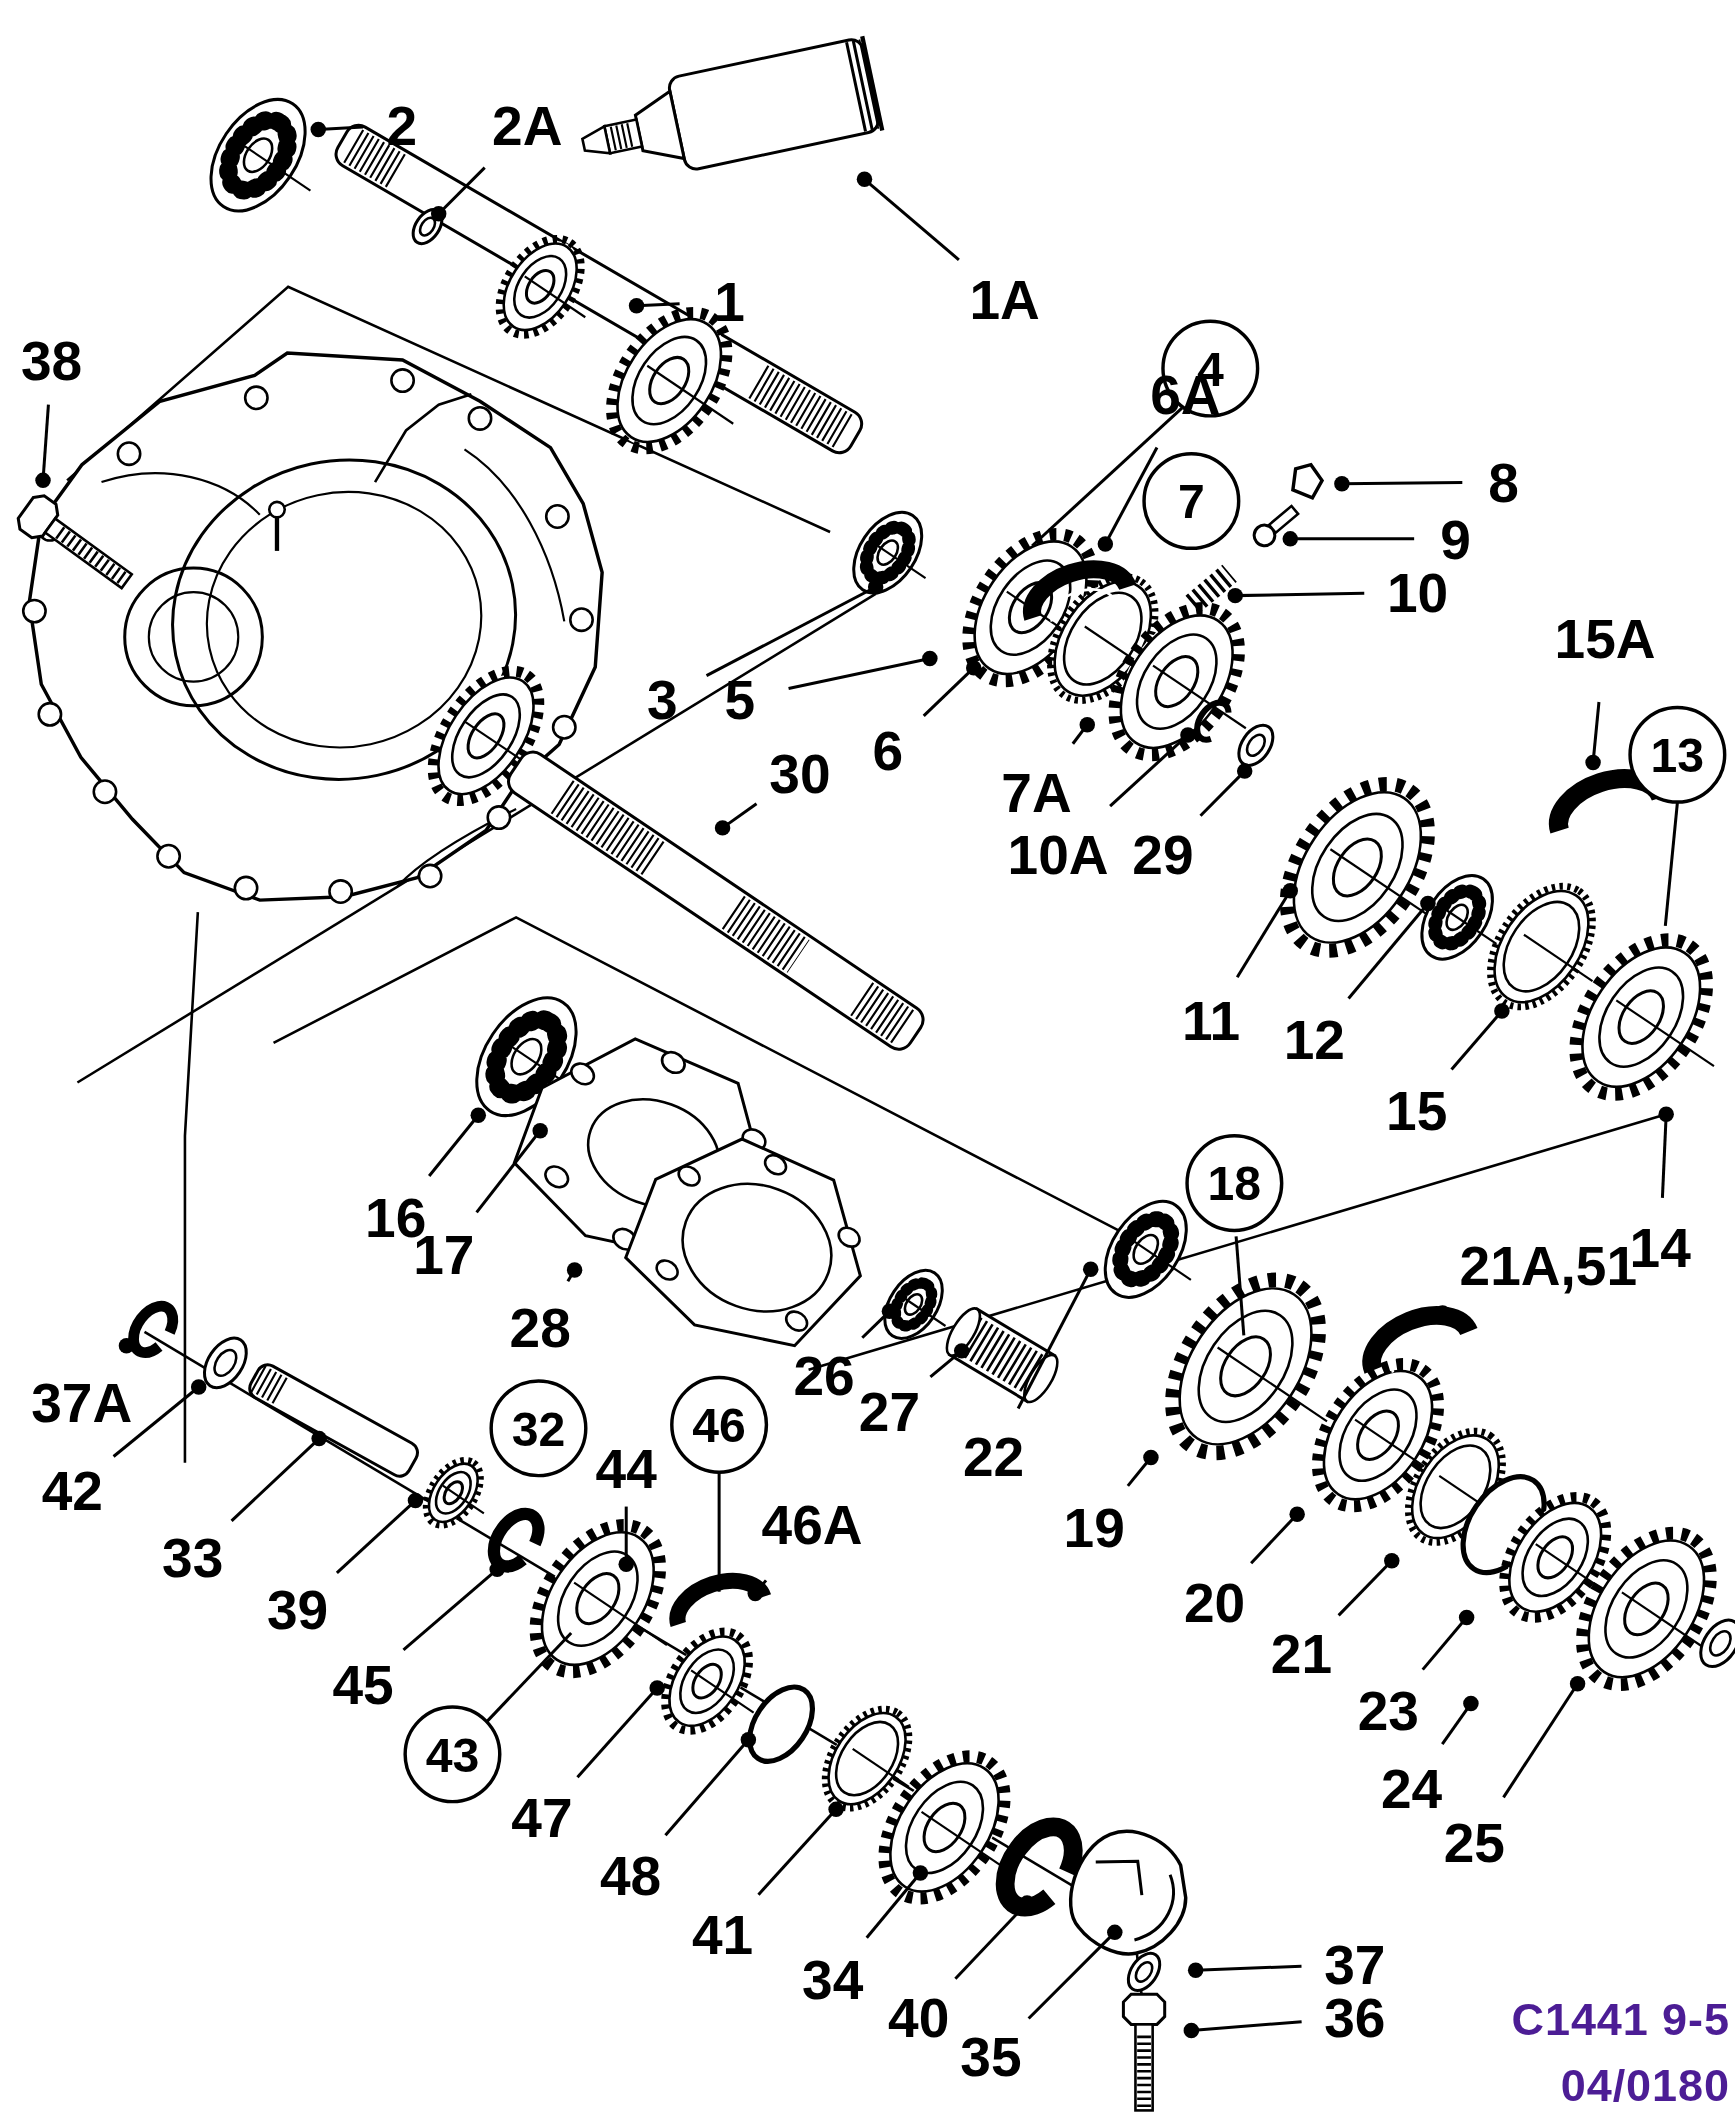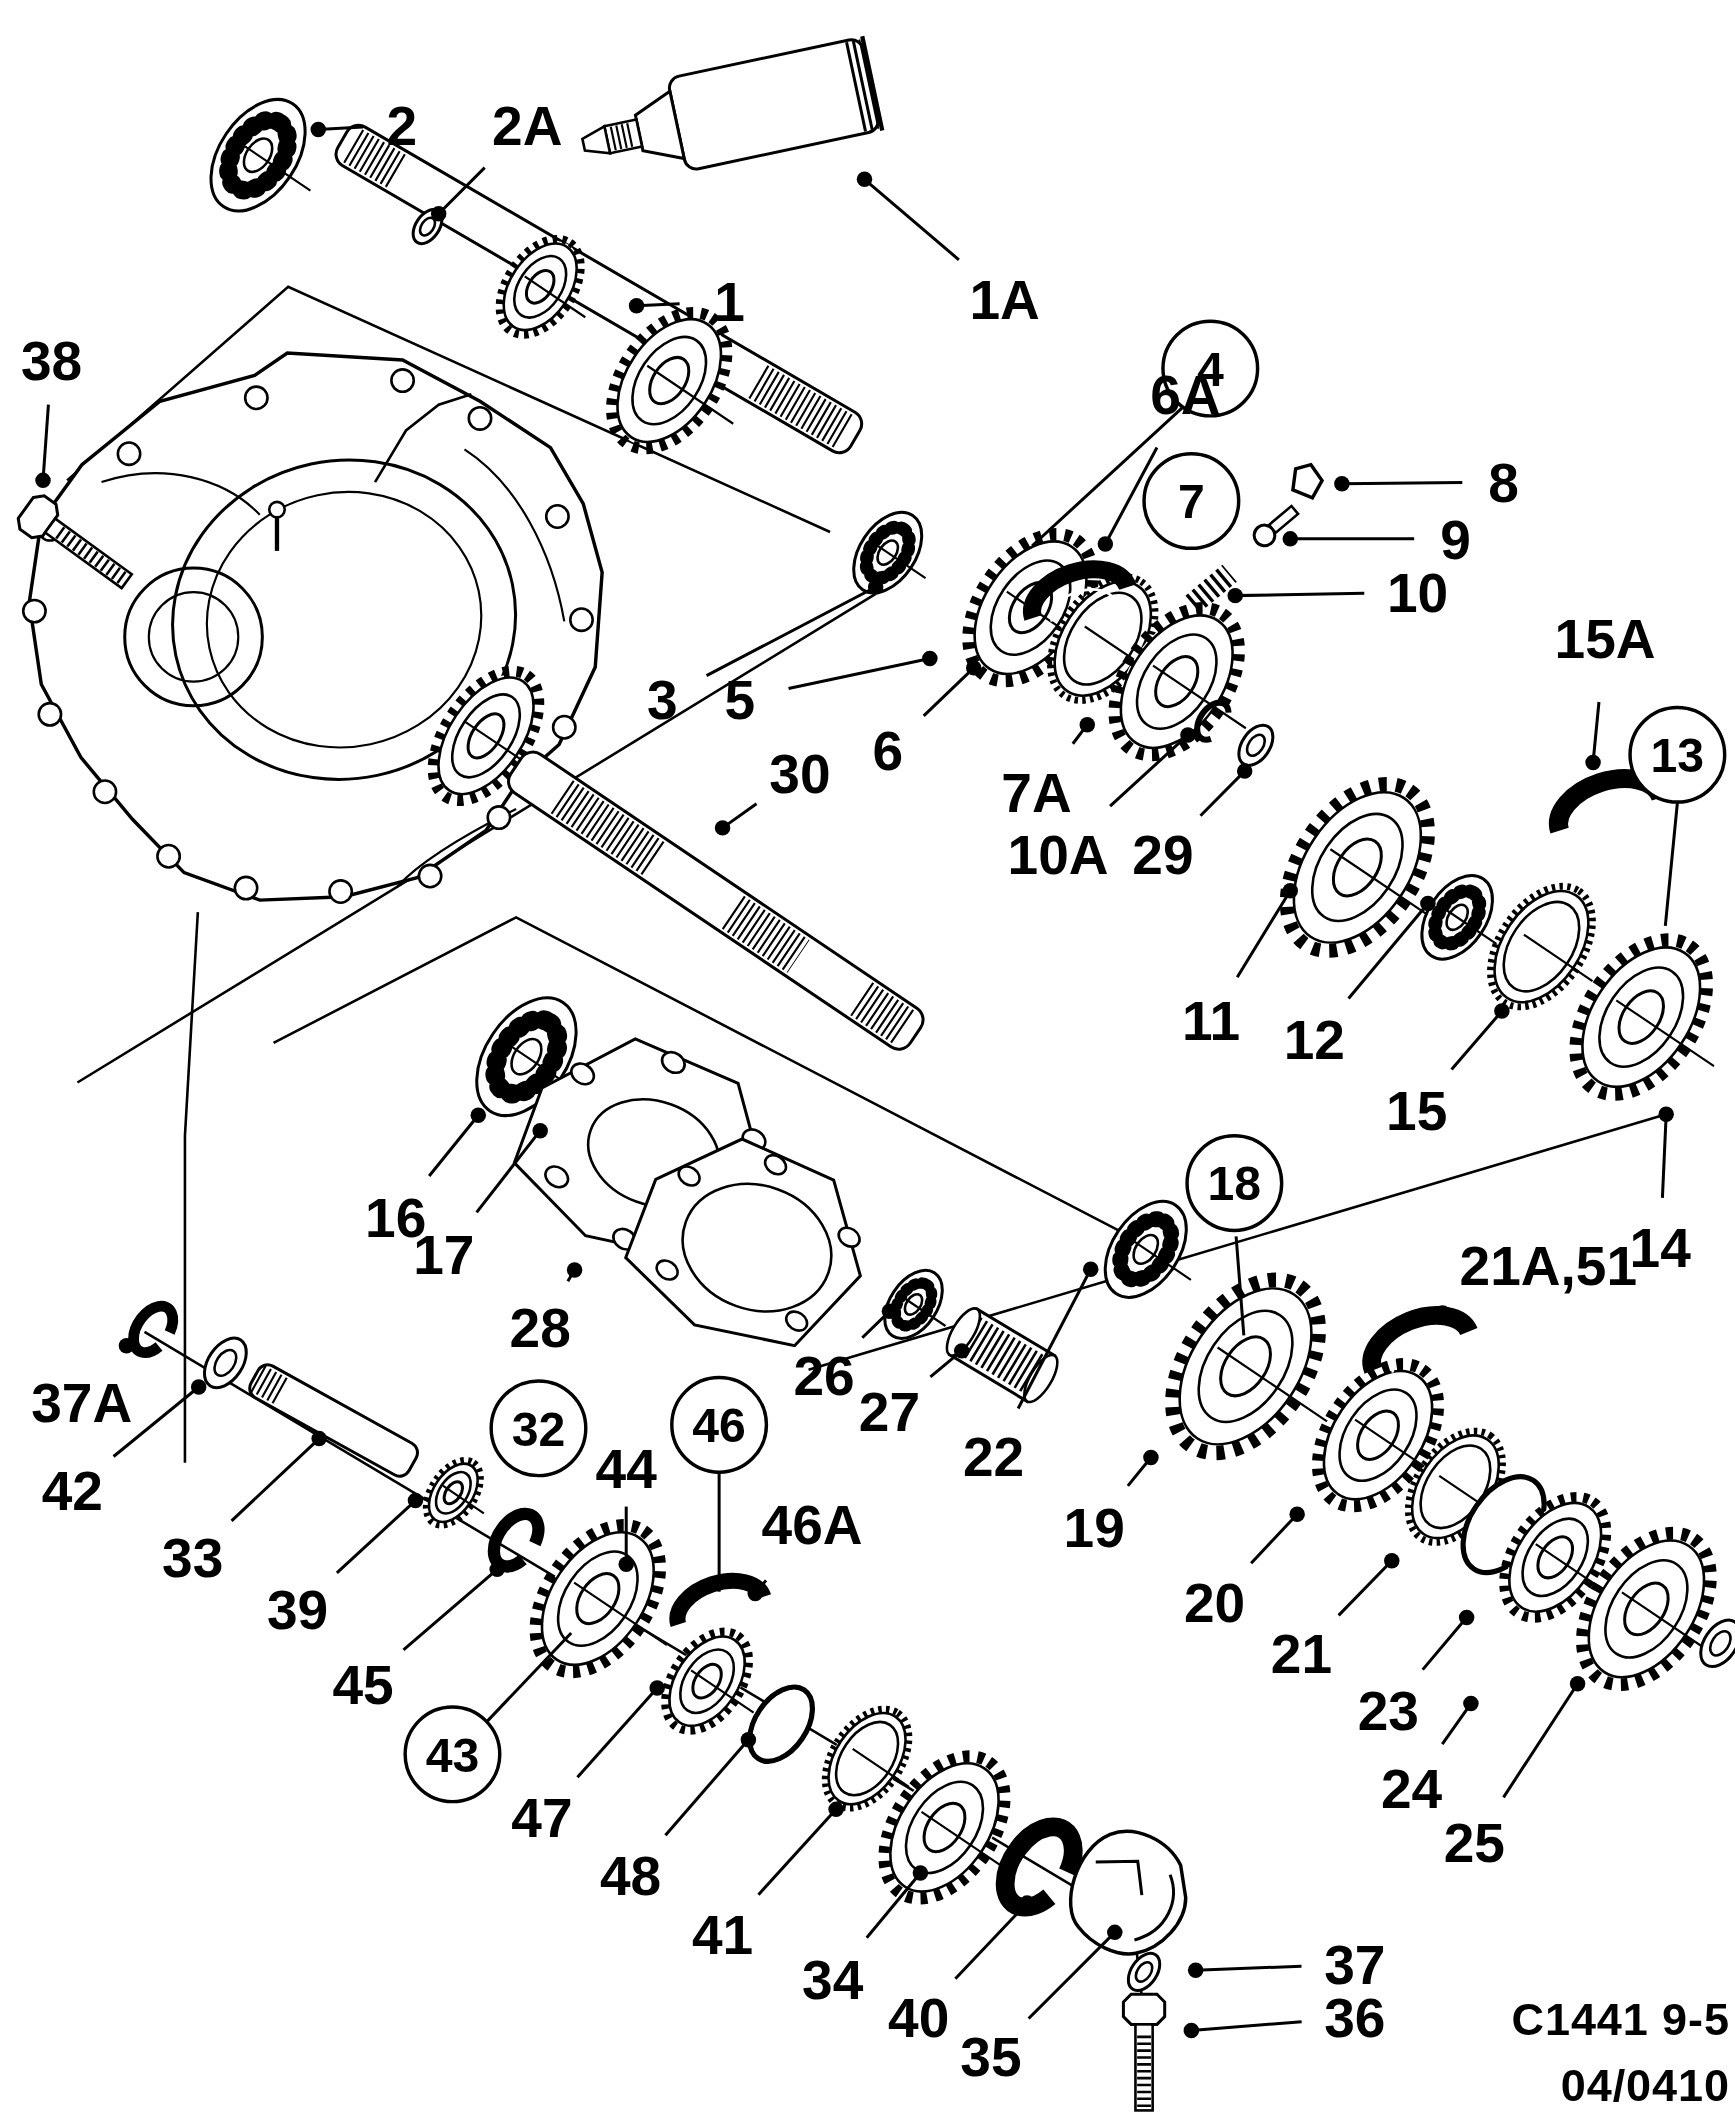--- a/index.html
+++ b/index.html
@@ -1,20 +1,20 @@
 <!DOCTYPE html>
 <html style="font-size:13.8px"><head>
 <meta charset="utf-8">
 <style>
   html,body{margin:0;padding:0;background:#ffffff;width:1735px;height:2128px;
     font-family:"Liberation Sans",sans-serif;}
   #page{position:relative;width:1735px;height:2128px;background:#fff;overflow:hidden;}
   #diagram{position:absolute;left:0;top:0;}
   .code{position:absolute;right:5.2px;text-align:right;font-weight:600;font-size:45px;
-    color:#000000;letter-spacing:0.9px;white-space:nowrap;}
+    color:#4c1d95;letter-spacing:0.9px;white-space:nowrap;}
   #code1{top:1994px;}
   #code2{top:2060px;}
 </style>
 </head>
 <body>
 
 <div id="page">
   <svg id="diagram" width="1735" height="2128" viewBox="0 0 2017 2473" xmlns="http://www.w3.org/2000/svg">
       <g>
         <polyline points="78,558 335,333 965,618" fill="none" stroke="#000000" stroke-width="3"></polyline>
@@ -644,15 +644,15 @@
           <text x="630" y="2112" dy="0.36em" text-anchor="middle" fill="#000000" font-family="&quot;Liberation Sans&quot;,sans-serif" font-weight="600" font-size="64">47</text>
         </g>
         <g>
           <line x1="870" y1="2022" x2="773.6169792963124" y2="2133.157060373596" stroke="#000000" stroke-width="3.5"></line>
           <circle cx="870" cy="2022" r="9" fill="#000000"></circle>
           <text x="733" y="2180" dy="0.36em" text-anchor="middle" fill="#000000" font-family="&quot;Liberation Sans&quot;,sans-serif" font-weight="600" font-size="64">48</text>
         </g>
       </g>
     </svg>
   <div class="code" id="code1">C1441 9-5</div>
-  <div class="code" id="code2">04/0410</div>
+  <div class="code" id="code2">04/0180</div>
 </div>
 
 
 </body></html>

